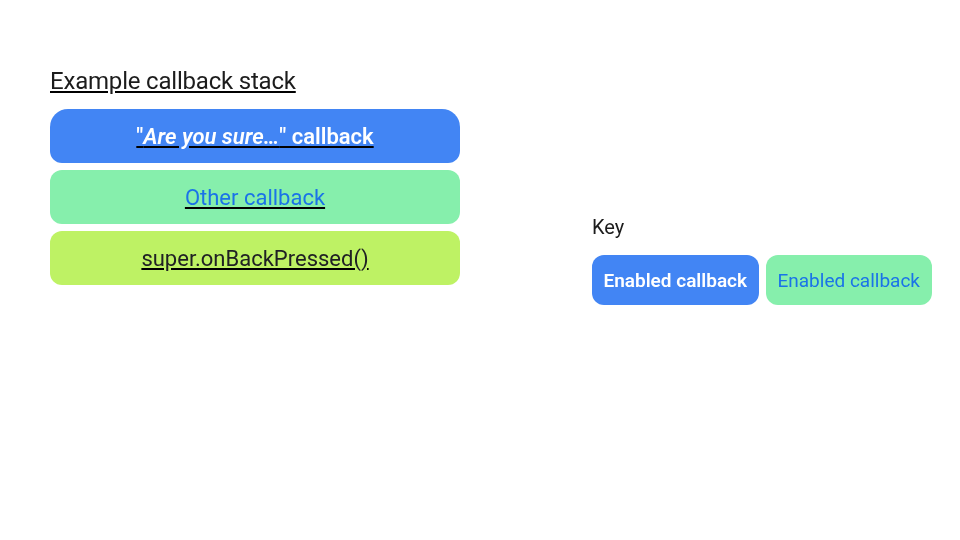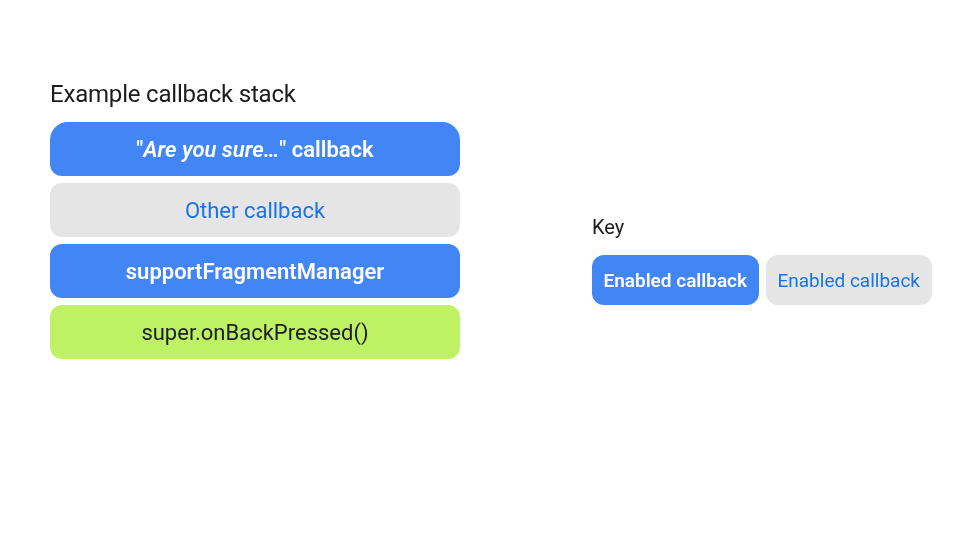--- a/index.html
+++ b/index.html
@@ -1,31 +1,31 @@
 <!DOCTYPE html>
 <html><head>
 <meta charset="utf-8">
 <style>
   * { box-sizing: border-box; margin: 0; padding: 0; }
   html, body { width: 960px; height: 540px; background: #fff; font-family: 'Google Sans', 'Product Sans', -apple-system, BlinkMacSystemFont, 'Segoe UI', Roboto, sans-serif; }
   .canvas { position: relative; width: 960px; height: 540px; }
   
-  .stack-section { position: absolute; left: 50px; top: 80px; width: 410px; }
+  .stack-section { position: absolute; left: 50px; top: 67px; width: 410px; text-decoration: underline; }
   .stack-title { font-size: 24px; font-weight: 400; color: #1c1c1c; margin-bottom: 14px; letter-spacing: -0.2px; }
   .stack-items { display: flex; flex-direction: column; gap: 7px; }
   
   .key-section { position: absolute; left: 560px; top: 215px; width: 340px; margin-left: 32px; }
   .key-title { font-size: 20px; font-weight: 400; color: #1c1c1c; margin-bottom: 16px; }
   .key-items { display: flex; flex-direction: row; gap: 7px; }
   
   .pill { width: 100%; height: 54px; border-radius: 12px; display: flex; align-items: center; justify-content: center; font-size: 22px; font-weight: 500; letter-spacing: 0; }
   .pill-key { height: 50px; font-size: 19px; }
   
   .pill-enabled { background: #4285f4; color: #fff; }
-  .pill-disabled { background: #e5e5e5; color: #1a73e8; font-weight: 400; }
+  .pill-disabled { background: #86efac; color: #1a73e8; font-weight: 400; }
   .pill-system { background: #bef264; color: #202124; font-weight: 400; }
   .pill-enabled.top { border-top-left-radius: 18px; border-top-right-radius: 18px; }
   
   .italic { font-style: italic; }
   .bold { font-weight: 600; }
   .quote-wrap { display: inline-flex; align-items: baseline; }
 </style>
 </head>
 <body>
 
@@ -41,23 +41,20 @@
             <span class="italic bold">Are you sure…</span>
             <span class="bold">" callback</span>
         </span>
       </div>
 
       <div class="pill pill-disabled">
         <span>Other callback</span>
       </div>
 
 
-      <div class="pill pill-enabled">
-        <span class="bold">supportFragmentManager</span>
-      </div>
 
       <div class="pill pill-system">
         <span>super.onBackPressed()</span>
       </div>
 
     </div>
   </div>
 
   <div class="key-section">
     <div class="key-title">Key</div>

